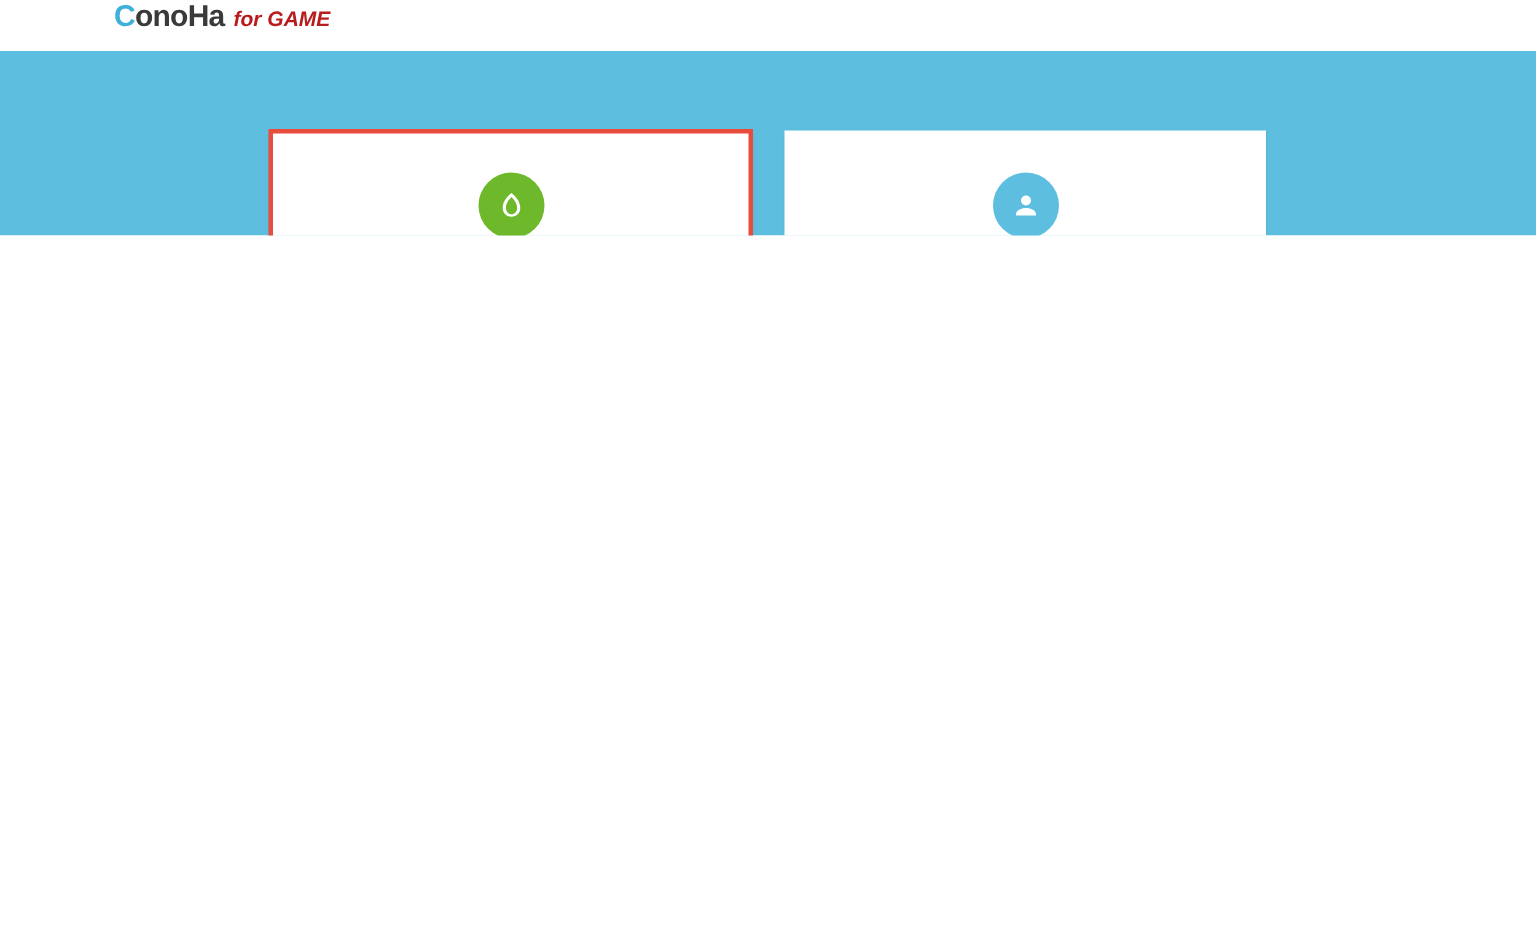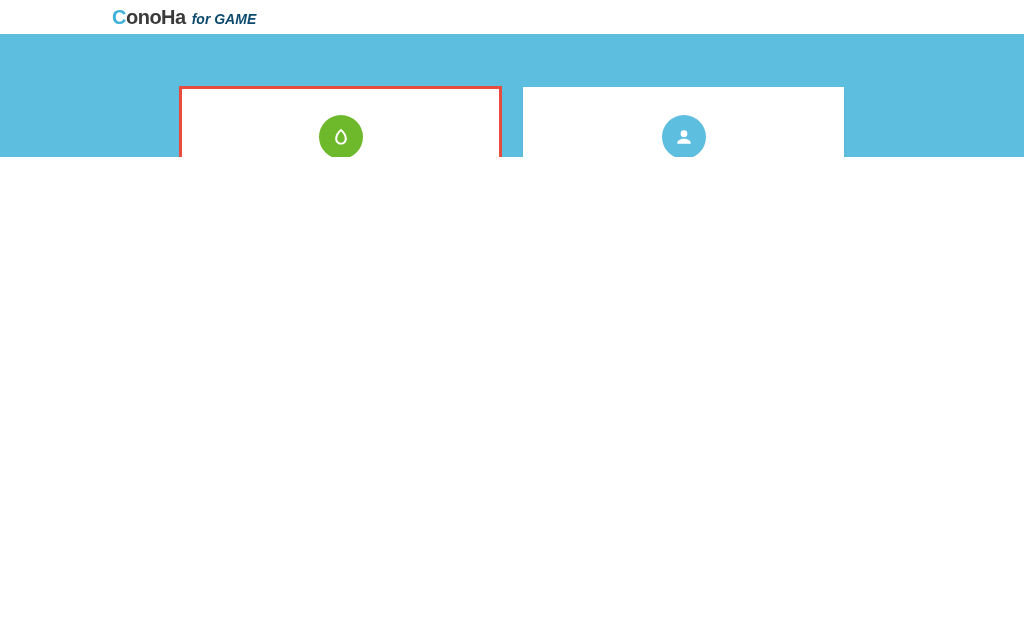--- a/index.html
+++ b/index.html
@@ -1,22 +1,22 @@
 <!DOCTYPE html>
 <html><head>
 <meta charset="utf-8">
 <style>
   * { box-sizing: border-box; margin: 0; padding: 0; }
   body { font-family: -apple-system, "Hiragino Sans", "Hiragino Kaku Gothic ProN", Meiryo, sans-serif; background:#fff; color:#333; }
-  .topbar { width:100%; height:34px; display:flex; align-items:center; padding:0 112px; }
+  .topbar { width:100%; height:34px; display:flex; padding:0 76px; }
   .logo { display:flex; align-items:baseline; gap:6px; }
   .logo-main { font-weight:700; font-size:20px; letter-spacing:-0.5px; }
   .logo-main .c { color:#3db0db; }
   .logo-main .rest { color:#3a3a3a; }
-  .logo-sub { color:#0c4a6e; font-weight:700; font-style:italic; font-size:14px; }
+  .logo-sub { color:#b91c1c; font-weight:700; font-style:italic; font-size:14px; }
   .bluebar { width:100%; height:123px; background:#5dbedf; }
   .content { position:relative; width:1024px; margin:0 auto; }
   .cards { position:absolute; top:-70px; left:180px; right:180px; display:flex; gap:22px; }
   .card { background:#fff; flex:1; box-shadow:0 1px 3px rgba(0,0,0,0.06); padding:28px 24px 30px; position:relative; }
   .card.left { outline:3px solid #e74c3c; outline-offset:-2px; }
   .icon-circle { width:44px; height:44px; border-radius:50%; display:flex; align-items:center; justify-content:center; margin:0 auto 10px; }
   .icon-circle.green { background:#6eb92b; }
   .icon-circle.blue  { background:#5dbedf; }
   .card h2 { text-align:center; font-size:17px; font-weight:700; color:#333; margin-bottom:22px; }
   .field-label { font-size:12px; font-weight:700; color:#333; margin-bottom:8px; }

